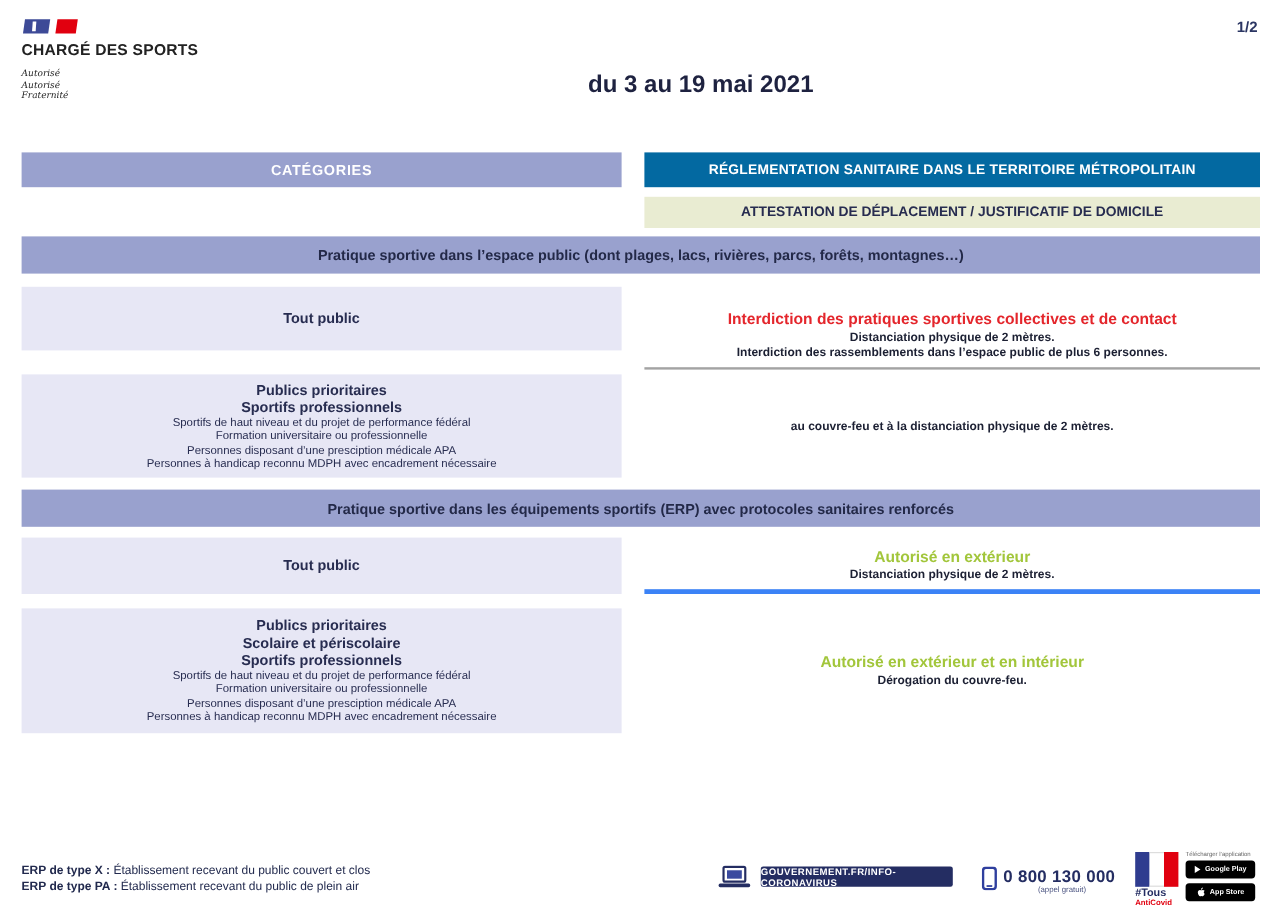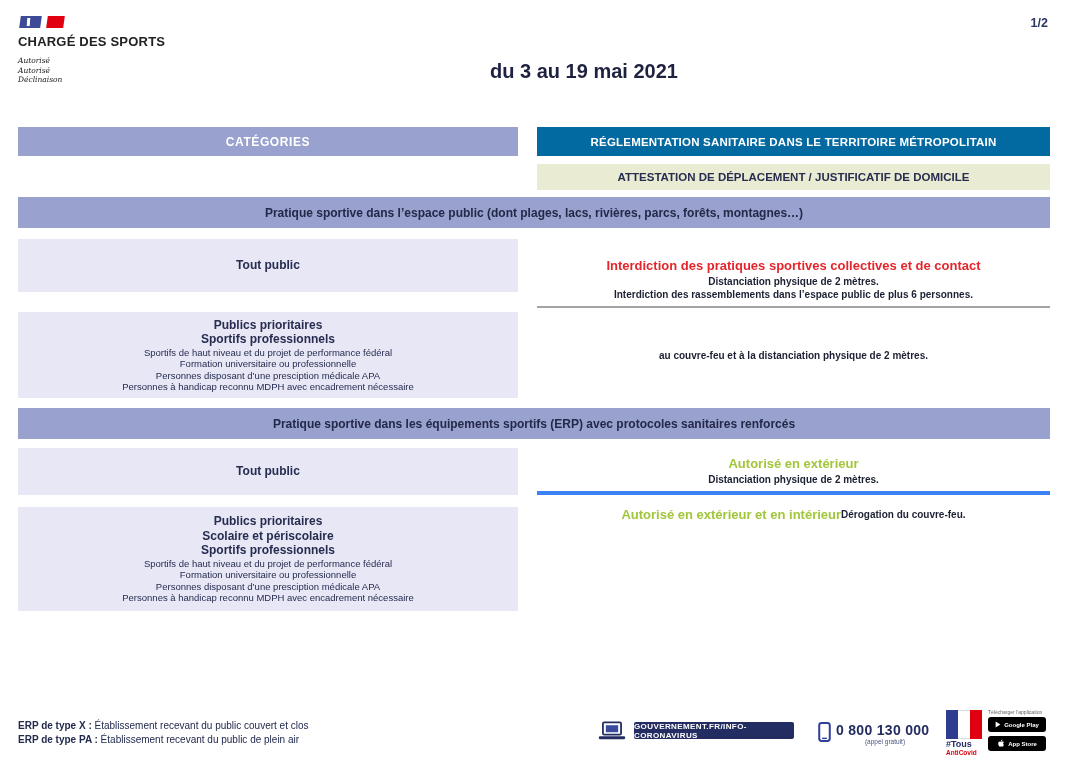--- a/index.html
+++ b/index.html
@@ -33,21 +33,21 @@
     display:flex; flex-direction:column; align-items:center; justify-content:center;
     text-align:center; color:#272c50; }
   .cat-main { font-weight:bold; font-size:12px; line-height:14.5px; }
   .cat-sub { font-size:9.5px; line-height:11.5px; }
   .cat-1 { top:239px; height:53px; } .cat-2 { top:312px; height:86px; }
   .cat-3 { top:448px; height:47px; } .cat-4 { top:507px; height:104px; }
   .reg-cell { position:absolute; left:537px; width:513px; text-align:center; }
   .reg-1 { top:250px; height:58px; padding-top:8px; border-bottom:2px solid #a3a3a3; }
   .reg-2 { top:312px; height:86px; display:flex; flex-direction:column; justify-content:center; }
   .reg-3 { top:448px; height:47px; padding-top:8px; border-bottom:4px solid #3b82f6; }
-  .reg-4 { top:507px; height:104px; display:flex; flex-direction:row; justify-content:center; }
+  .reg-4 { top:507px; height:104px; display:flex; flex-direction:column; justify-content:center; }
   .status-red { font-weight:bold; font-size:13px; line-height:16px; color:#e4262c; }
   .status-green { font-weight:bold; font-size:13px; line-height:16px; color:#a2c63b; }
   .detail { font-weight:bold; font-size:10px; line-height:12.5px; color:#1c2033; margin-top:2px; }
   .detail + .detail { margin-top:0; }
   
   .erp-notes { position:absolute; left:18px; top:719px; font-size:10px; line-height:13.5px; color:#222a4e; }
   .erp-notes b { font-weight:bold; }
   .laptop-icon { position:absolute; left:598px; top:721px; }
   .gov-badge { position:absolute; left:634px; top:722px; width:160px; height:17px; background:#242d62;
     color:#ffffff; font-weight:bold; font-size:8px; letter-spacing:.4px;
@@ -74,21 +74,21 @@
     <div class="logo-flag">
       <span class="flag-blue"></span>
       <span class="flag-red"></span>
     </div>
     <div class="ministry-name">
       <div>CHARGÉ DES SPORTS</div>
     </div>
     <div class="motto">
       <div>Autorisé</div>
       <div>Autorisé</div>
-      <div>Déclinaison</div>
+      <div>Fraternité</div>
     </div>
   </div>
 
   <h1 class="doc-title">
     <br>
     <span>du 3 au 19 mai 2021</span>
   </h1>
 
   <div class="page-number">1/2</div>
 

